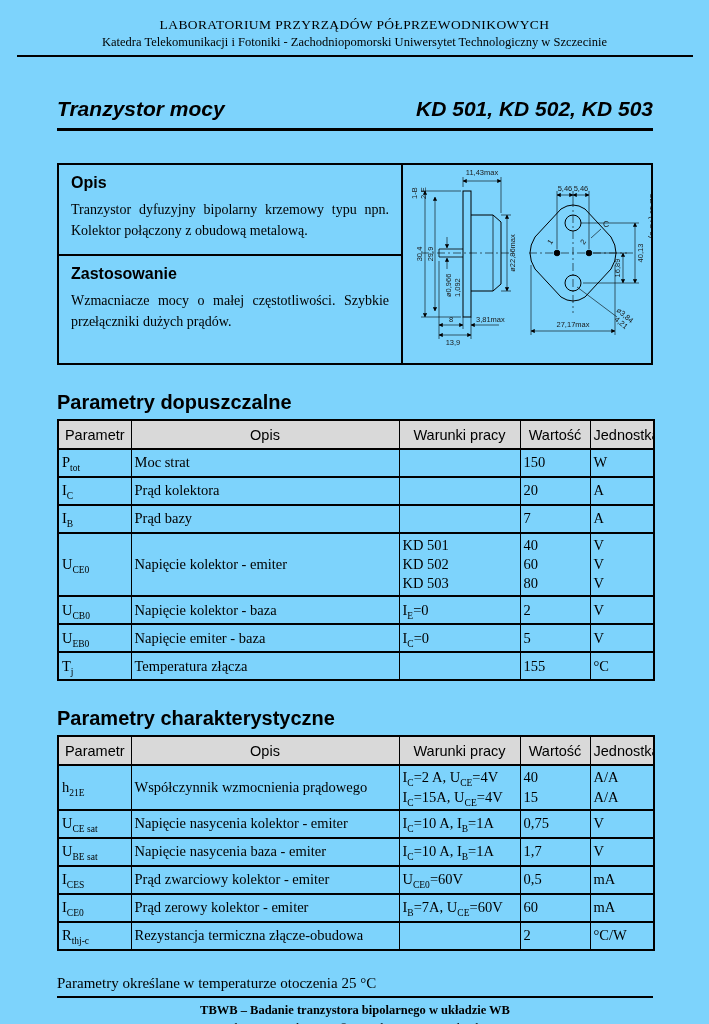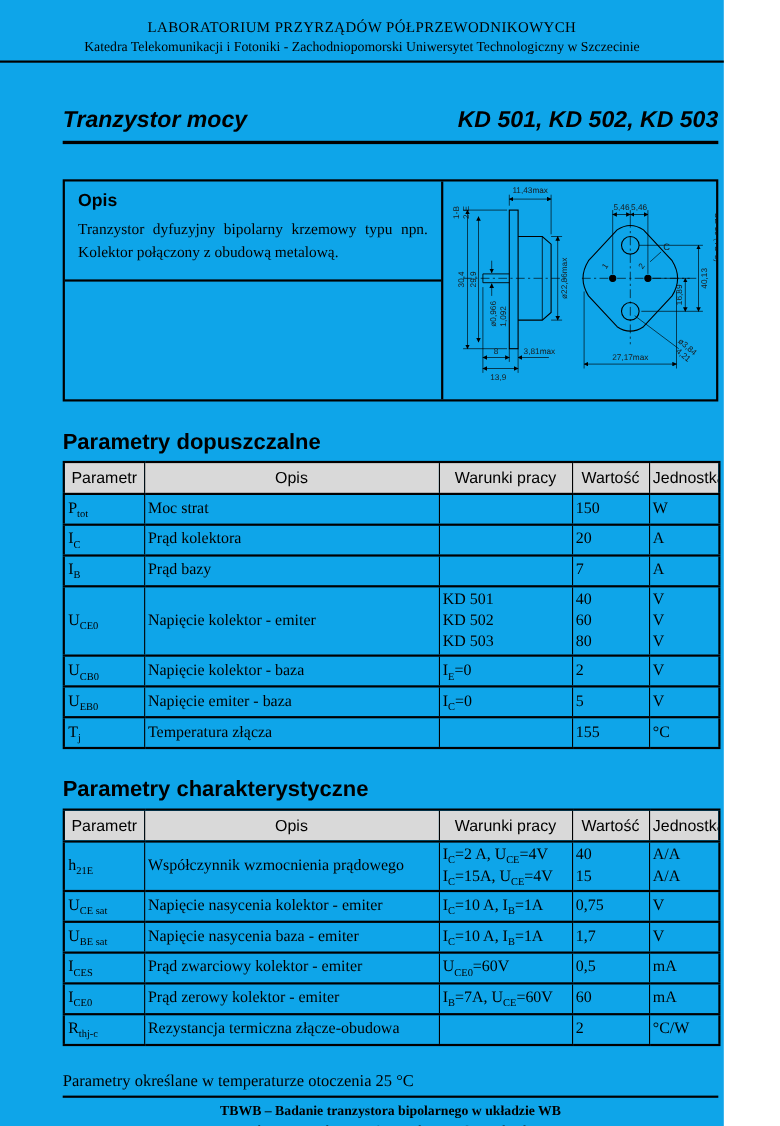--- a/index.html
+++ b/index.html
@@ -1,17 +1,17 @@
 <!DOCTYPE html>
 <html><head>
 <meta charset="utf-8">
 <style>
   html,body{margin:0;padding:0;background:#ffffff;}
   body{width:709px;height:1024px;color:#000;font-family:"Liberation Serif",serif;}
-  .page{position:relative;width:658px;height:1024px;overflow:hidden;background:#0ea5e9;}
+  .page{position:relative;width:709px;height:1024px;overflow:hidden;background:#7dd3fc;}
 
   
   header{text-align:center;padding-top:17px;}
   .hdr-line1{font-size:13.5px;letter-spacing:.4px;}
   .hdr-line2{font-size:12.5px;margin-top:2px;}
   .header-rule{height:2px;background:#000;width:676px;margin:5px auto 0;}
 
   .content{width:596px;margin-left:57px;}
 
   
@@ -65,20 +65,24 @@
       <span>Tranzystor mocy</span>
       <span>KD 501, KD 502, KD 503</span>
     </div>
     <div class="title-rule"></div>
 
     <div class="box">
       <div class="box-left">
         <section class="sec sec1">
           <h3 class="sec-h">Opis</h3>
           <p>Tranzystor dyfuzyjny bipolarny krzemowy typu npn. Kolektor połączony z obudową metalową.</p>
+        </section>
+        <section class="sec sec2">
+          <h3 class="sec-h">Zastosowanie</h3>
+          <p>Wzmacniacze mocy o małej częstotliwości. Szybkie przełączniki dużych prądów.</p>
         </section>
       </div>
 
       <div class="box-right">
         <svg width="248" height="194" viewBox="0 0 248 194">
           <defs>
             <marker id="ah" viewBox="0 0 10 10" refX="9" refY="5" markerWidth="7" markerHeight="7" orient="auto-start-reverse">
               <path d="M0,0 L10,5 L0,10 z" fill="#000"></path>
             </marker>
           </defs>

